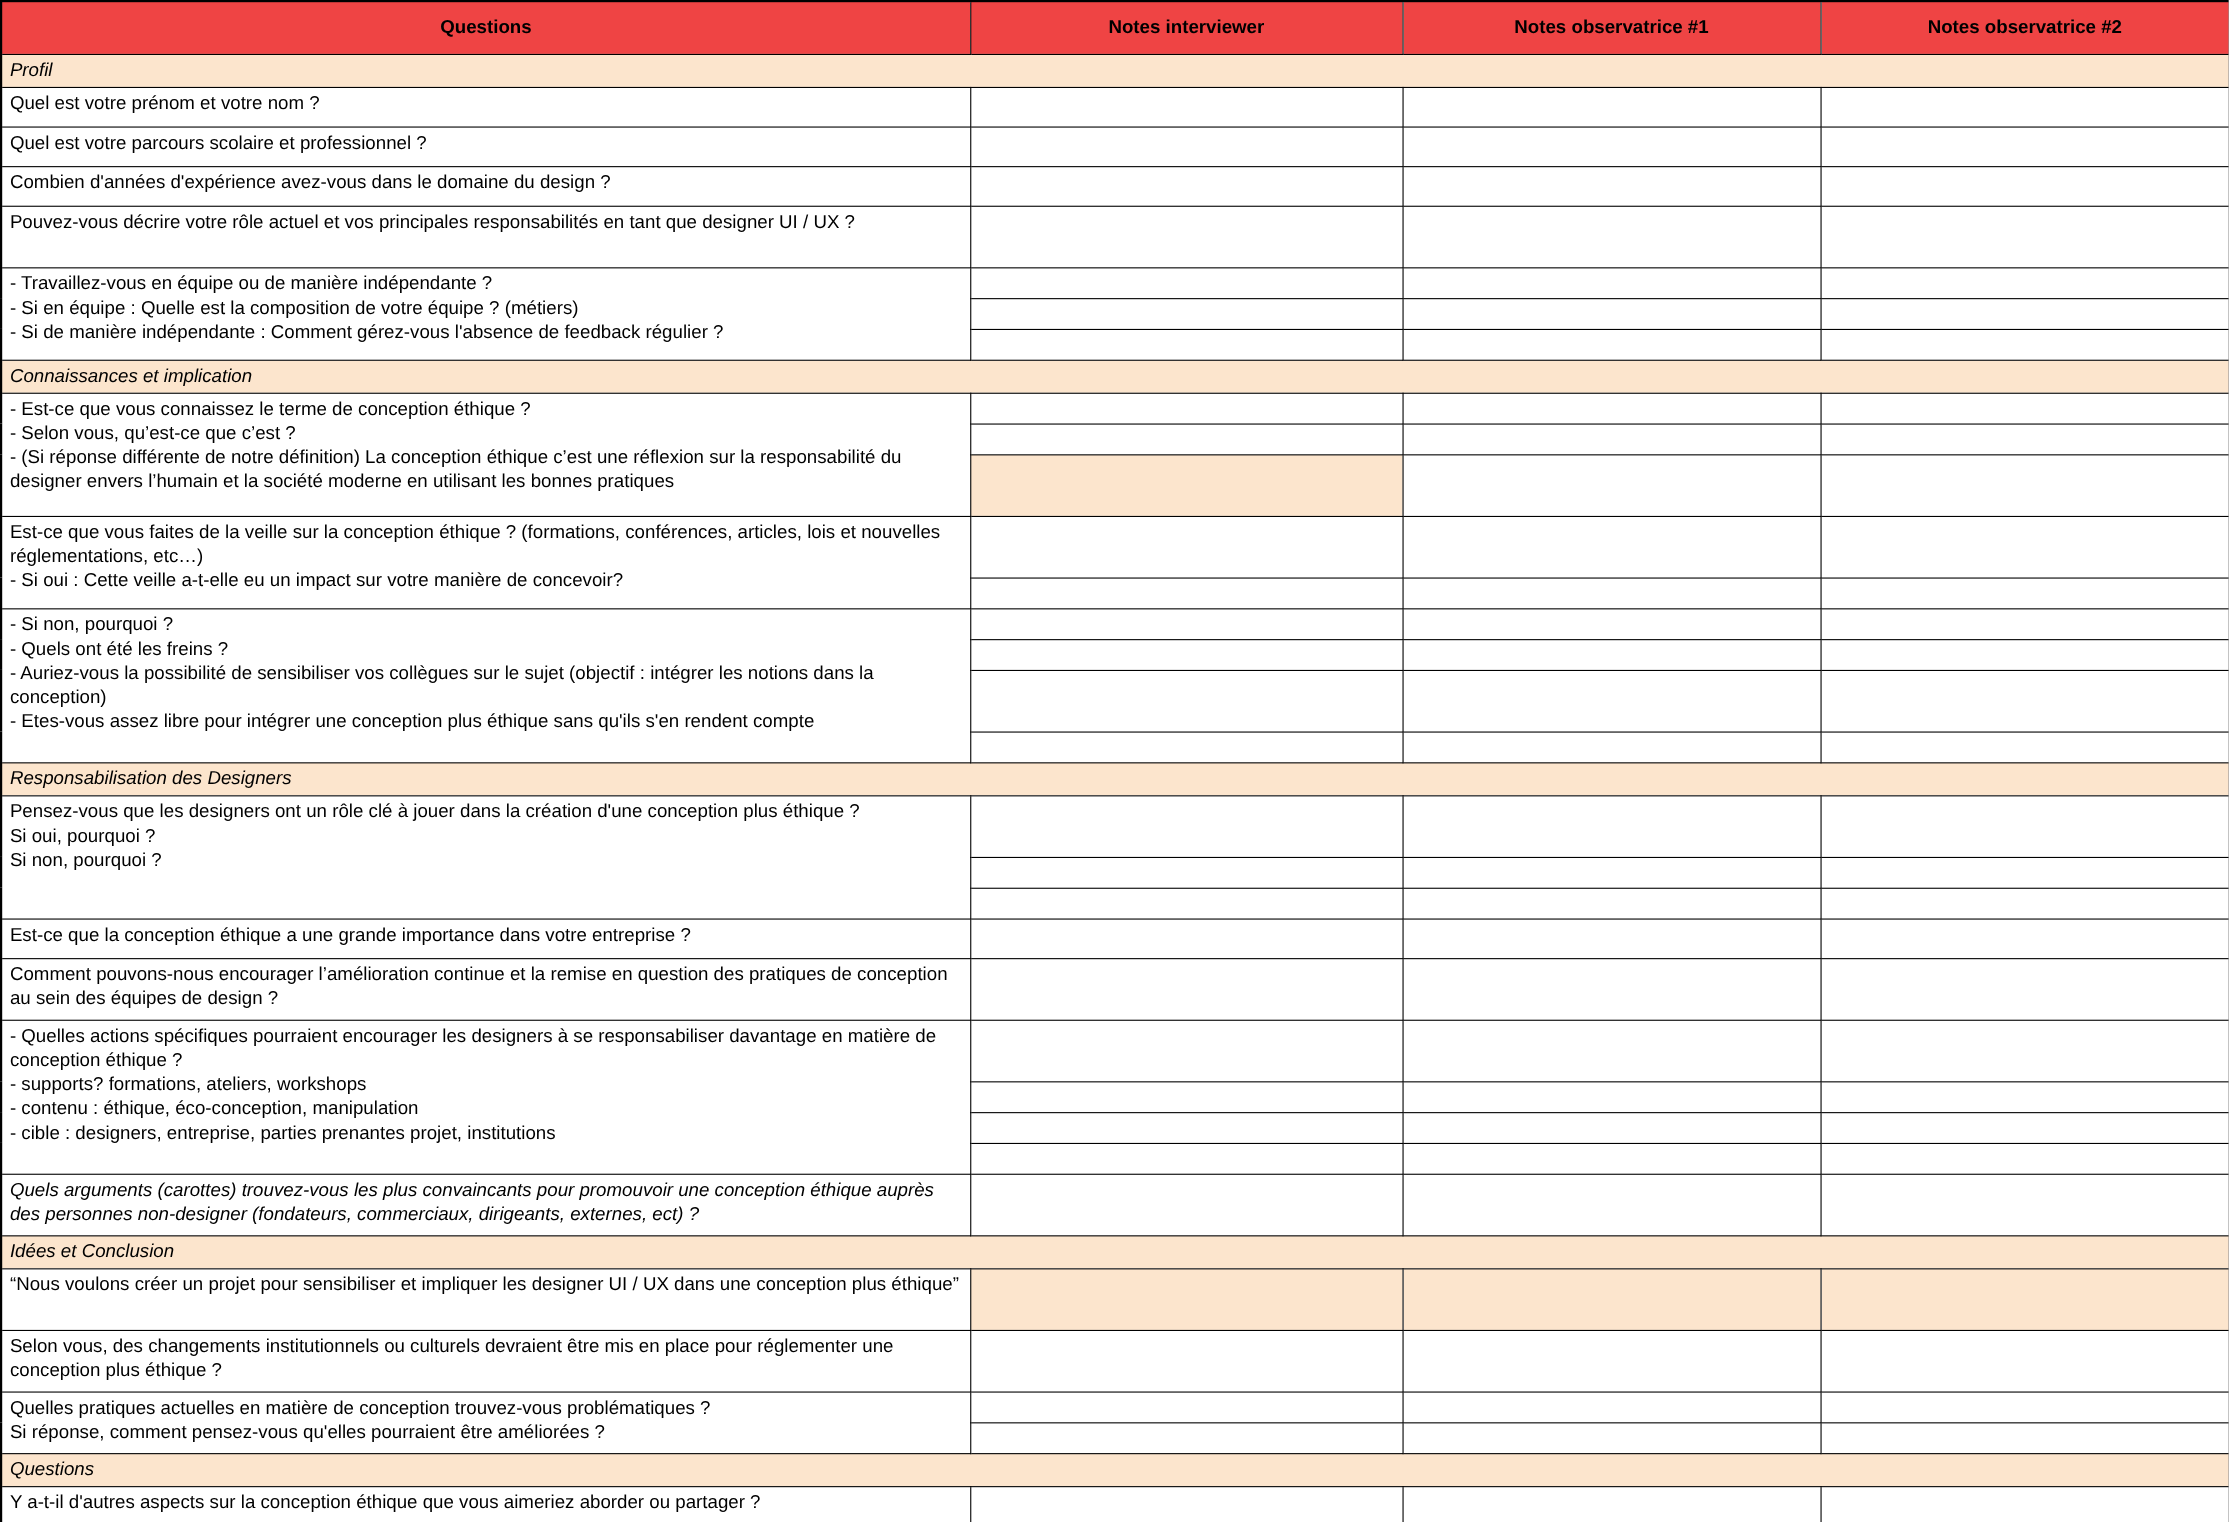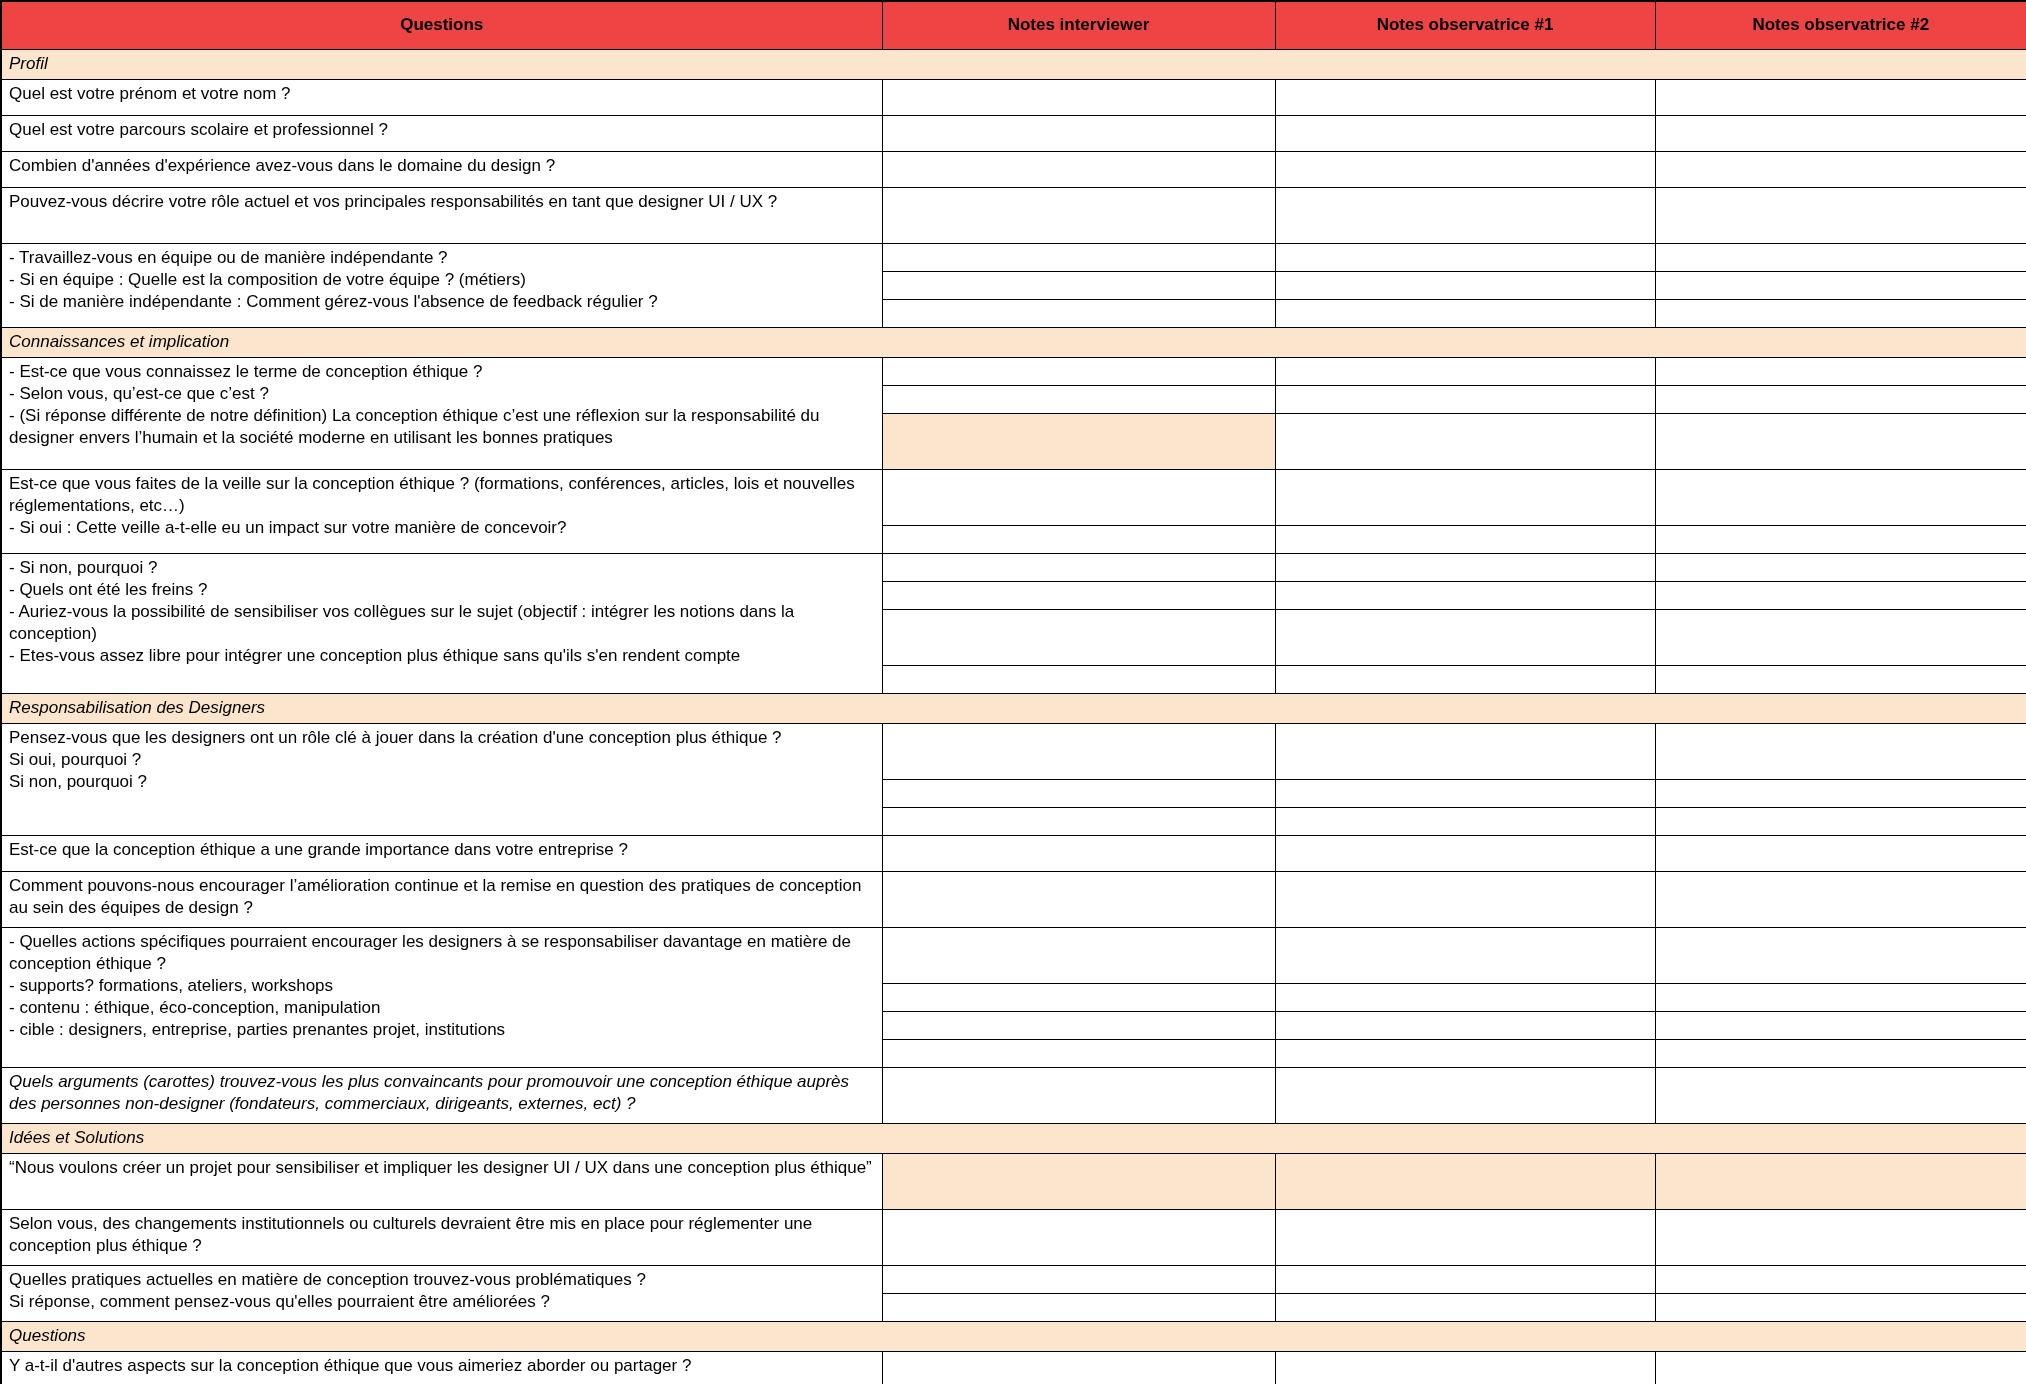--- a/index.html
+++ b/index.html
@@ -220,21 +220,21 @@
         <td class="ncell"></td>
         <td class="ncell"></td>
       </tr>
       <tr style="height: 56px; font-style: italic;">
         <td class="qcell" rowspan="1">Quels arguments (carottes) trouvez-vous les plus convaincants pour promouvoir une conception éthique auprès des personnes non-designer (fondateurs, commerciaux, dirigeants, externes, ect) ?</td>
         <td class="ncell"></td>
         <td class="ncell"></td>
         <td class="ncell"></td>
       </tr>
       <tr class="section-row">
-        <td colspan="4">Idées et Solutions</td>
+        <td colspan="4">Idées et Conclusion</td>
       </tr>
       <tr style="height: 56px;">
         <td class="qcell" rowspan="1">“Nous voulons créer un projet pour sensibiliser et impliquer les designer UI / UX dans une conception plus éthique”</td>
         <td class="ncell hl"></td>
         <td class="ncell hl"></td>
         <td class="ncell hl"></td>
       </tr>
       <tr style="height: 56px; margin-left: 41px;">
         <td class="qcell" rowspan="1">Selon vous, des changements institutionnels ou culturels devraient être mis en place pour réglementer une conception plus éthique ?</td>
         <td class="ncell"></td>

